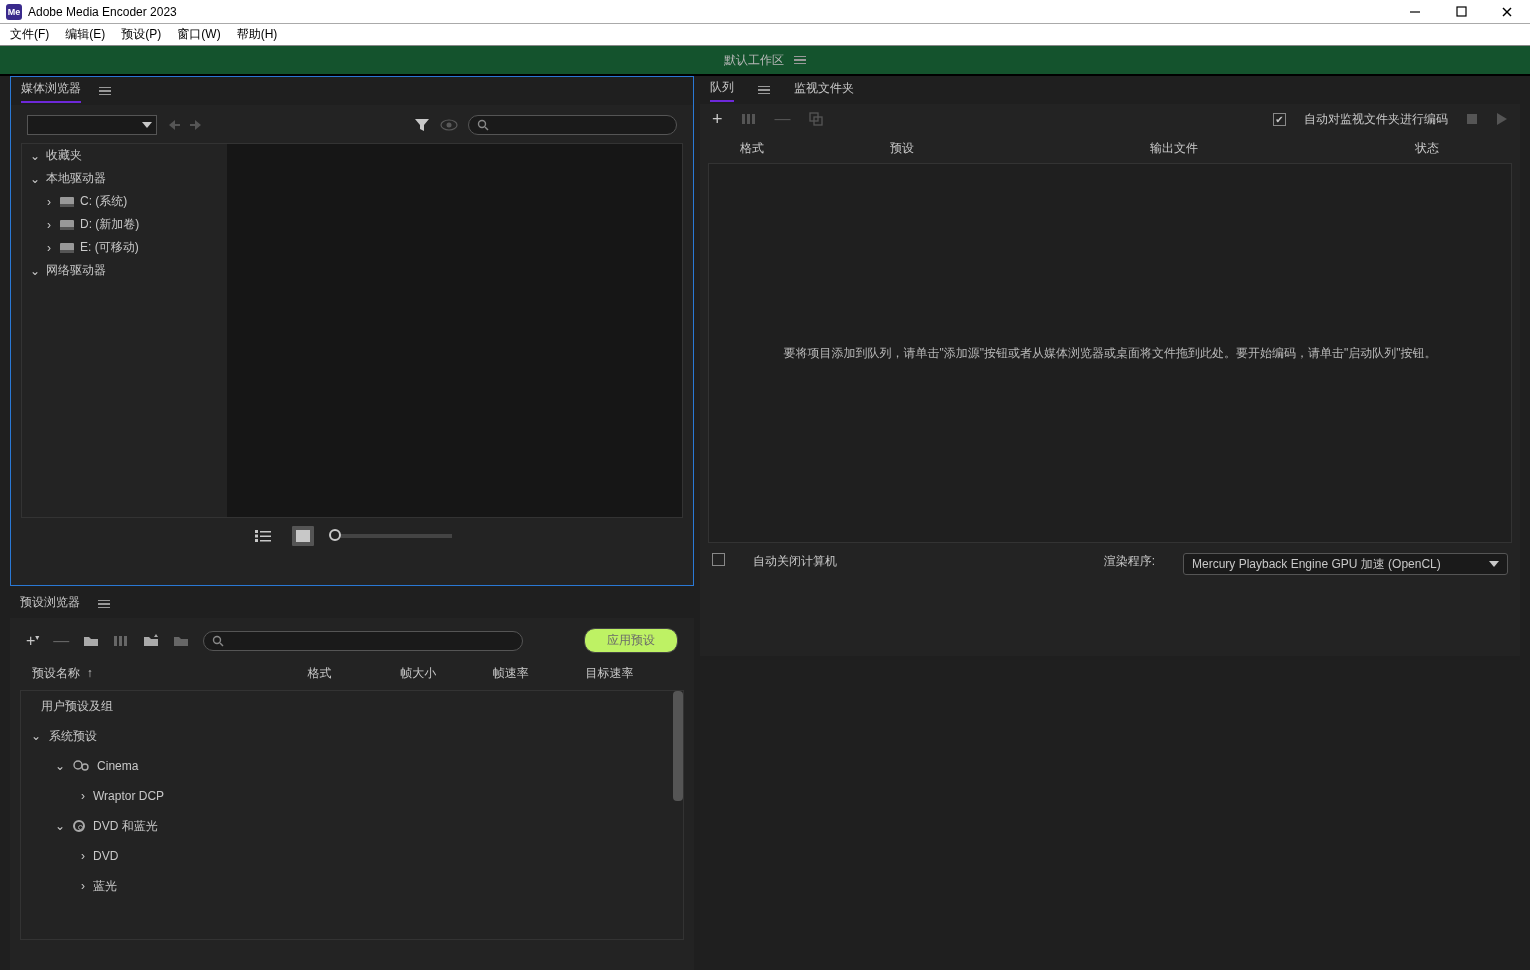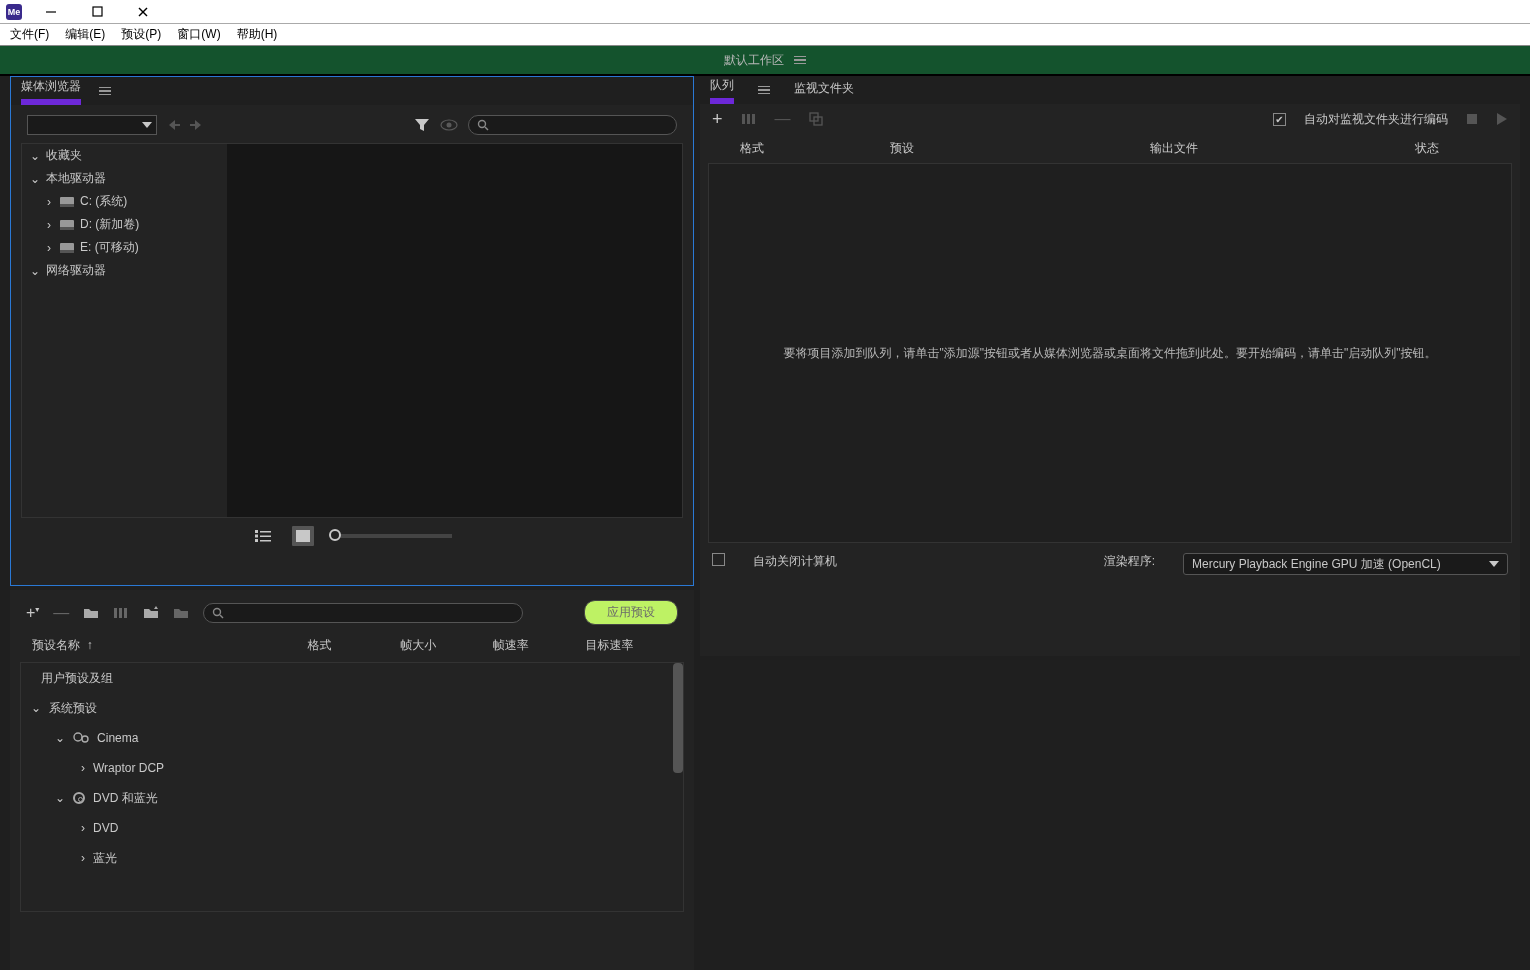--- a/index.html
+++ b/index.html
@@ -63,21 +63,21 @@
   }
   .leftcol { width: 684px; display: flex; flex-direction: column; gap: 4px; }
   .rightcol { flex: 1; display: flex; flex-direction: column; gap: 4px; padding-right: 10px;}
   .panel { background: #232323; display: flex; flex-direction: column; }
   .panel-selected { border: 1px solid #2a78d4; }
   .panel-tabs {
     height: 28px; display: flex; align-items: center; padding: 0 10px;
     gap: 18px; background: #1f1f1f;
   }
   .tab { color: #c8c8c8; padding-bottom: 4px; }
-  .tab-active { border-bottom: 6px solid #6d28d9; }
+  .tab-active { border-bottom: 2px solid #6d28d9; }
   .panel-body { flex: 1; padding: 8px; background: #232323; }
   
   .mb-toolbar { display: flex; align-items: center; gap: 10px; padding: 4px 6px 8px 6px; }
   .dropdown {
     width: 130px; height: 20px; background: #1a1a1a; border: 1px solid #555;
     display: flex; align-items: center; justify-content: flex-end; padding-right: 4px;
   }
   .nav-arrows { display: flex; gap: 8px; color: #666; }
   .mb-search {
     flex: 1; height: 20px; background: #1a1a1a; border: 1px solid #555;
@@ -150,20 +150,21 @@
   .drive-icon::after { content: ""; position: absolute; width: 14px; height: 3px; background: #555; bottom: 0; left: 0; }
   .cinema-icon { display: inline-block; }
   .disc-icon { width: 12px; height: 12px; border: 2px solid #aaa; border-radius: 50%; display: inline-block; position: relative; }
   .disc-icon::after { content: ""; width: 3px; height: 3px; background: #232323; border: 1px solid #aaa; border-radius: 50%; position: absolute; top: 3px; left: 3px; }
 </style>
 </head>
 <body>
 
 <div class="titlebar">
   <div class="app-icon">Me</div>
+  <div class="title-text">Adobe Media Encoder 2023</div>
   <div class="winbtn">
     <svg width="12" height="12">
         <line x1="1" y1="6" x2="11" y2="6" stroke="#000" stroke-width="1.2"></line>
       </svg>
   </div>
   <div class="winbtn">
     <svg width="11" height="11">
         <rect x="1" y="1" width="9" height="9" fill="none" stroke="#000" stroke-width="1.2"></rect>
       </svg>
   </div>
@@ -297,20 +298,28 @@
           <div style="display:flex;align-items:center;gap:8px;">
             <div class="slider">
                 <div class="knob"></div>
               </div>
           </div>
         </div>
       </div>
     </div>
 
     <div class="panel" style="flex:1;">
+      <div class="panel-tabs">
+        <span class="tab">预设浏览器</span>
+        <div class="ham">
+            <span></span>
+            <span></span>
+            <span></span>
+          </div>
+      </div>
       <div class="panel-body" style="padding: 6px 10px;">
         <div class="pb-toolbar">
           <span style="color:#c8c8c8;font-size:16px;">+<span style="font-size:8px;position:relative;top:-6px;">▾</span></span>
           <span style="color:#666;font-size:16px;">—</span>
           <span>
             <svg width="16" height="13">
                 <path d="M1 3 L6 3 L8 5 L15 5 L15 12 L1 12 Z" fill="#aaa"></path>
               </svg>
           </span>
           <span style="color:#666;">

